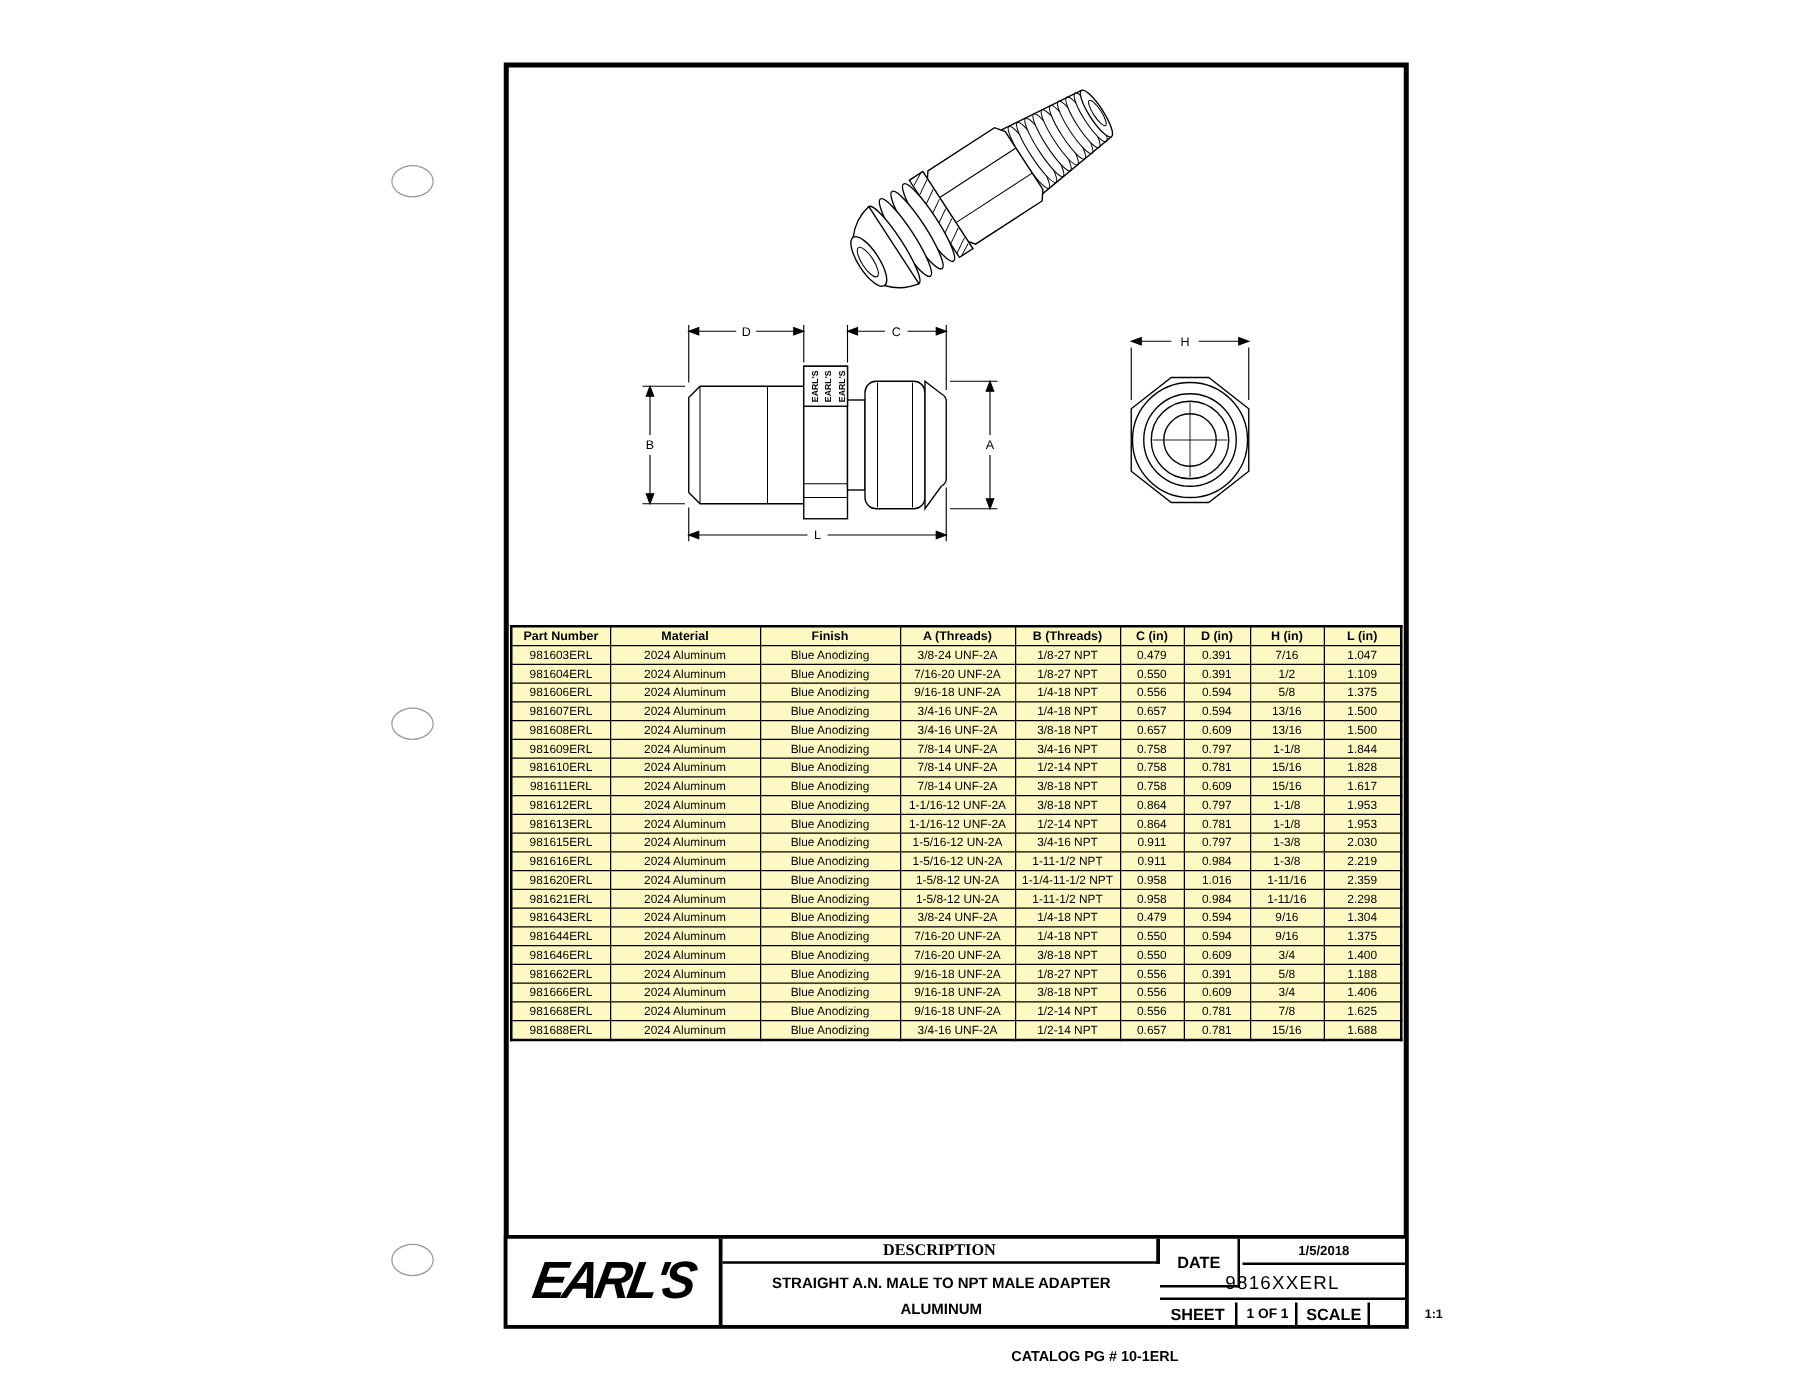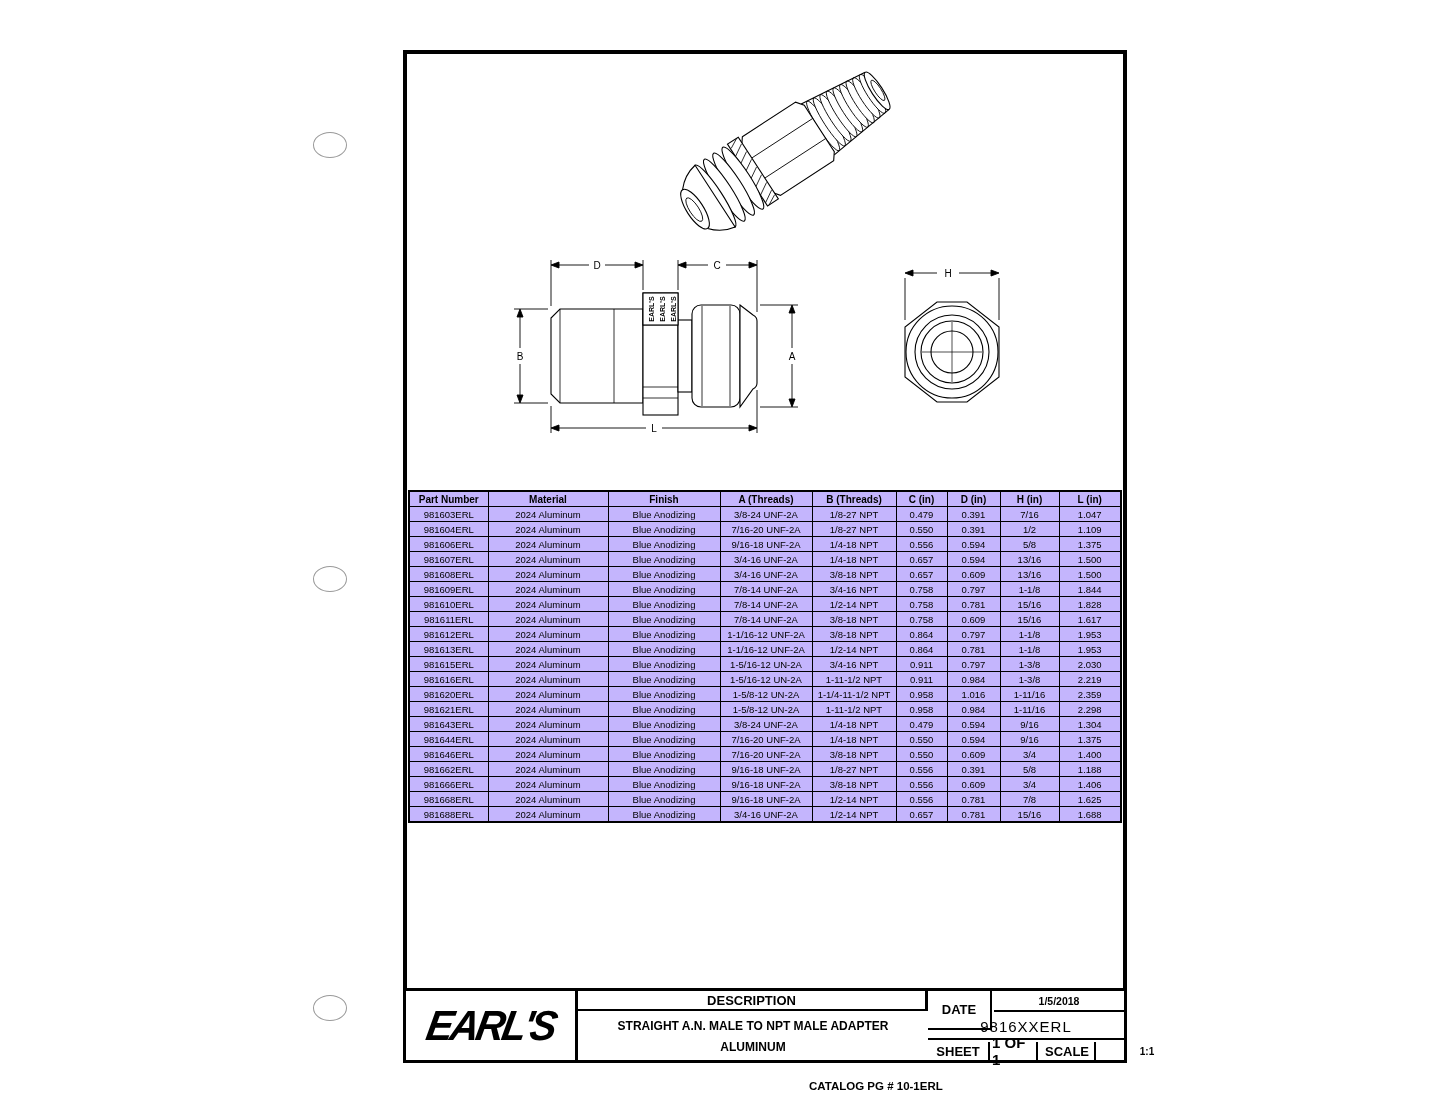--- a/index.html
+++ b/index.html
@@ -11,42 +11,42 @@
 
   
   #frame{position:absolute;left:403px;top:50px;width:724px;height:1013px;border:4px solid #000;box-sizing:border-box;background:#fff;}
 
   svg{position:absolute;overflow:visible;}
   svg text{font-family:"Liberation Sans",sans-serif;}
   .dimlbl{font-size:10px;fill:#000;}
   .knurltxt{font-size:7px;font-weight:bold;fill:#000;letter-spacing:0px;}
 
   
-  #parts-table{position:absolute;left:408px;top:490px;border-collapse:collapse;table-layout:fixed;
-               font-size:9.5px;background:#c4b5fd;}
+  #parts-table{position:absolute;left:408px;top:500px;border-collapse:collapse;table-layout:fixed;
+               font-size:9.5px;background:#fef9c3;}
   #parts-table th,#parts-table td{border:1px solid #000;text-align:center;padding:0;height:14px;
                line-height:13px;white-space:nowrap;overflow:hidden;}
   #parts-table th{font-weight:bold;font-size:10px;}
   #parts-table{border:2px solid #000;}
 
   
   #titleblock{position:absolute;left:403px;top:988px;width:724px;height:75px;border:3px solid #000;
               box-sizing:border-box;background:#fff;}
   .tb-cell{position:absolute;box-sizing:border-box;display:flex;align-items:center;justify-content:center;}
   #tb-logo{left:0;top:0;width:172px;height:69px;border-right:3px solid #000;}
   .logo-text{font-size:40px;font-weight:900;font-style:italic;letter-spacing:-3px;
              transform:skewX(-10deg) scaleY(1.05);display:inline-block;}
   #tb-desc-hdr{left:172px;top:0;width:350px;height:20px;border-right:3px solid #000;border-bottom:2px solid #000;
-               font-weight:bold;font-size:13px;}
+               font-weight:bold;font-size:13px;font-family:Liberation Serif, serif;}
   #tb-desc-body{left:172px;top:22px;width:350px;height:47px;flex-direction:column;font-weight:bold;font-size:12px;line-height:21px;}
   #tb-date-lbl{left:522px;top:0;width:64px;height:39px;border-right:2px solid #000;border-bottom:2px solid #000;font-weight:bold;font-size:13px;}
   #tb-date-val{left:588px;top:0;width:130px;height:21px;border-bottom:2px solid #000;font-weight:bold;font-size:10.5px;}
   #tb-part{left:522px;top:23px;width:196px;height:26px;border-bottom:2px solid #000;font-size:15px;letter-spacing:1px;text-align:right;}
   #tb-sheet-lbl{left:522px;top:51px;width:62px;height:18px;border-right:2px solid #000;font-weight:bold;font-size:13px;}
-  #tb-sheet-val{left:586px;top:51px;width:46px;height:18px;border-right:2px solid #000;font-weight:bold;font-size:15px;}
+  #tb-sheet-val{left:586px;top:51px;width:46px;height:18px;border-right:2px solid #000;font-weight:bold;font-size:11px;}
   #tb-scale-lbl{left:634px;top:51px;width:56px;height:18px;border-right:2px solid #000;font-weight:bold;font-size:13px;}
   #tb-scale-val{left:728px;top:51px;width:26px;height:18px;font-weight:bold;font-size:10px;}
 
   #notice{position:absolute;left:403px;top:1070px;font-weight:bold;font-size:12.5px;margin-top:48px;}
   #catalog{position:absolute;left:809px;top:1080px;width:318px;font-weight:bold;font-size:11.5px;}
 </style>
 </head>
 <body>
 
 <div id="page">

